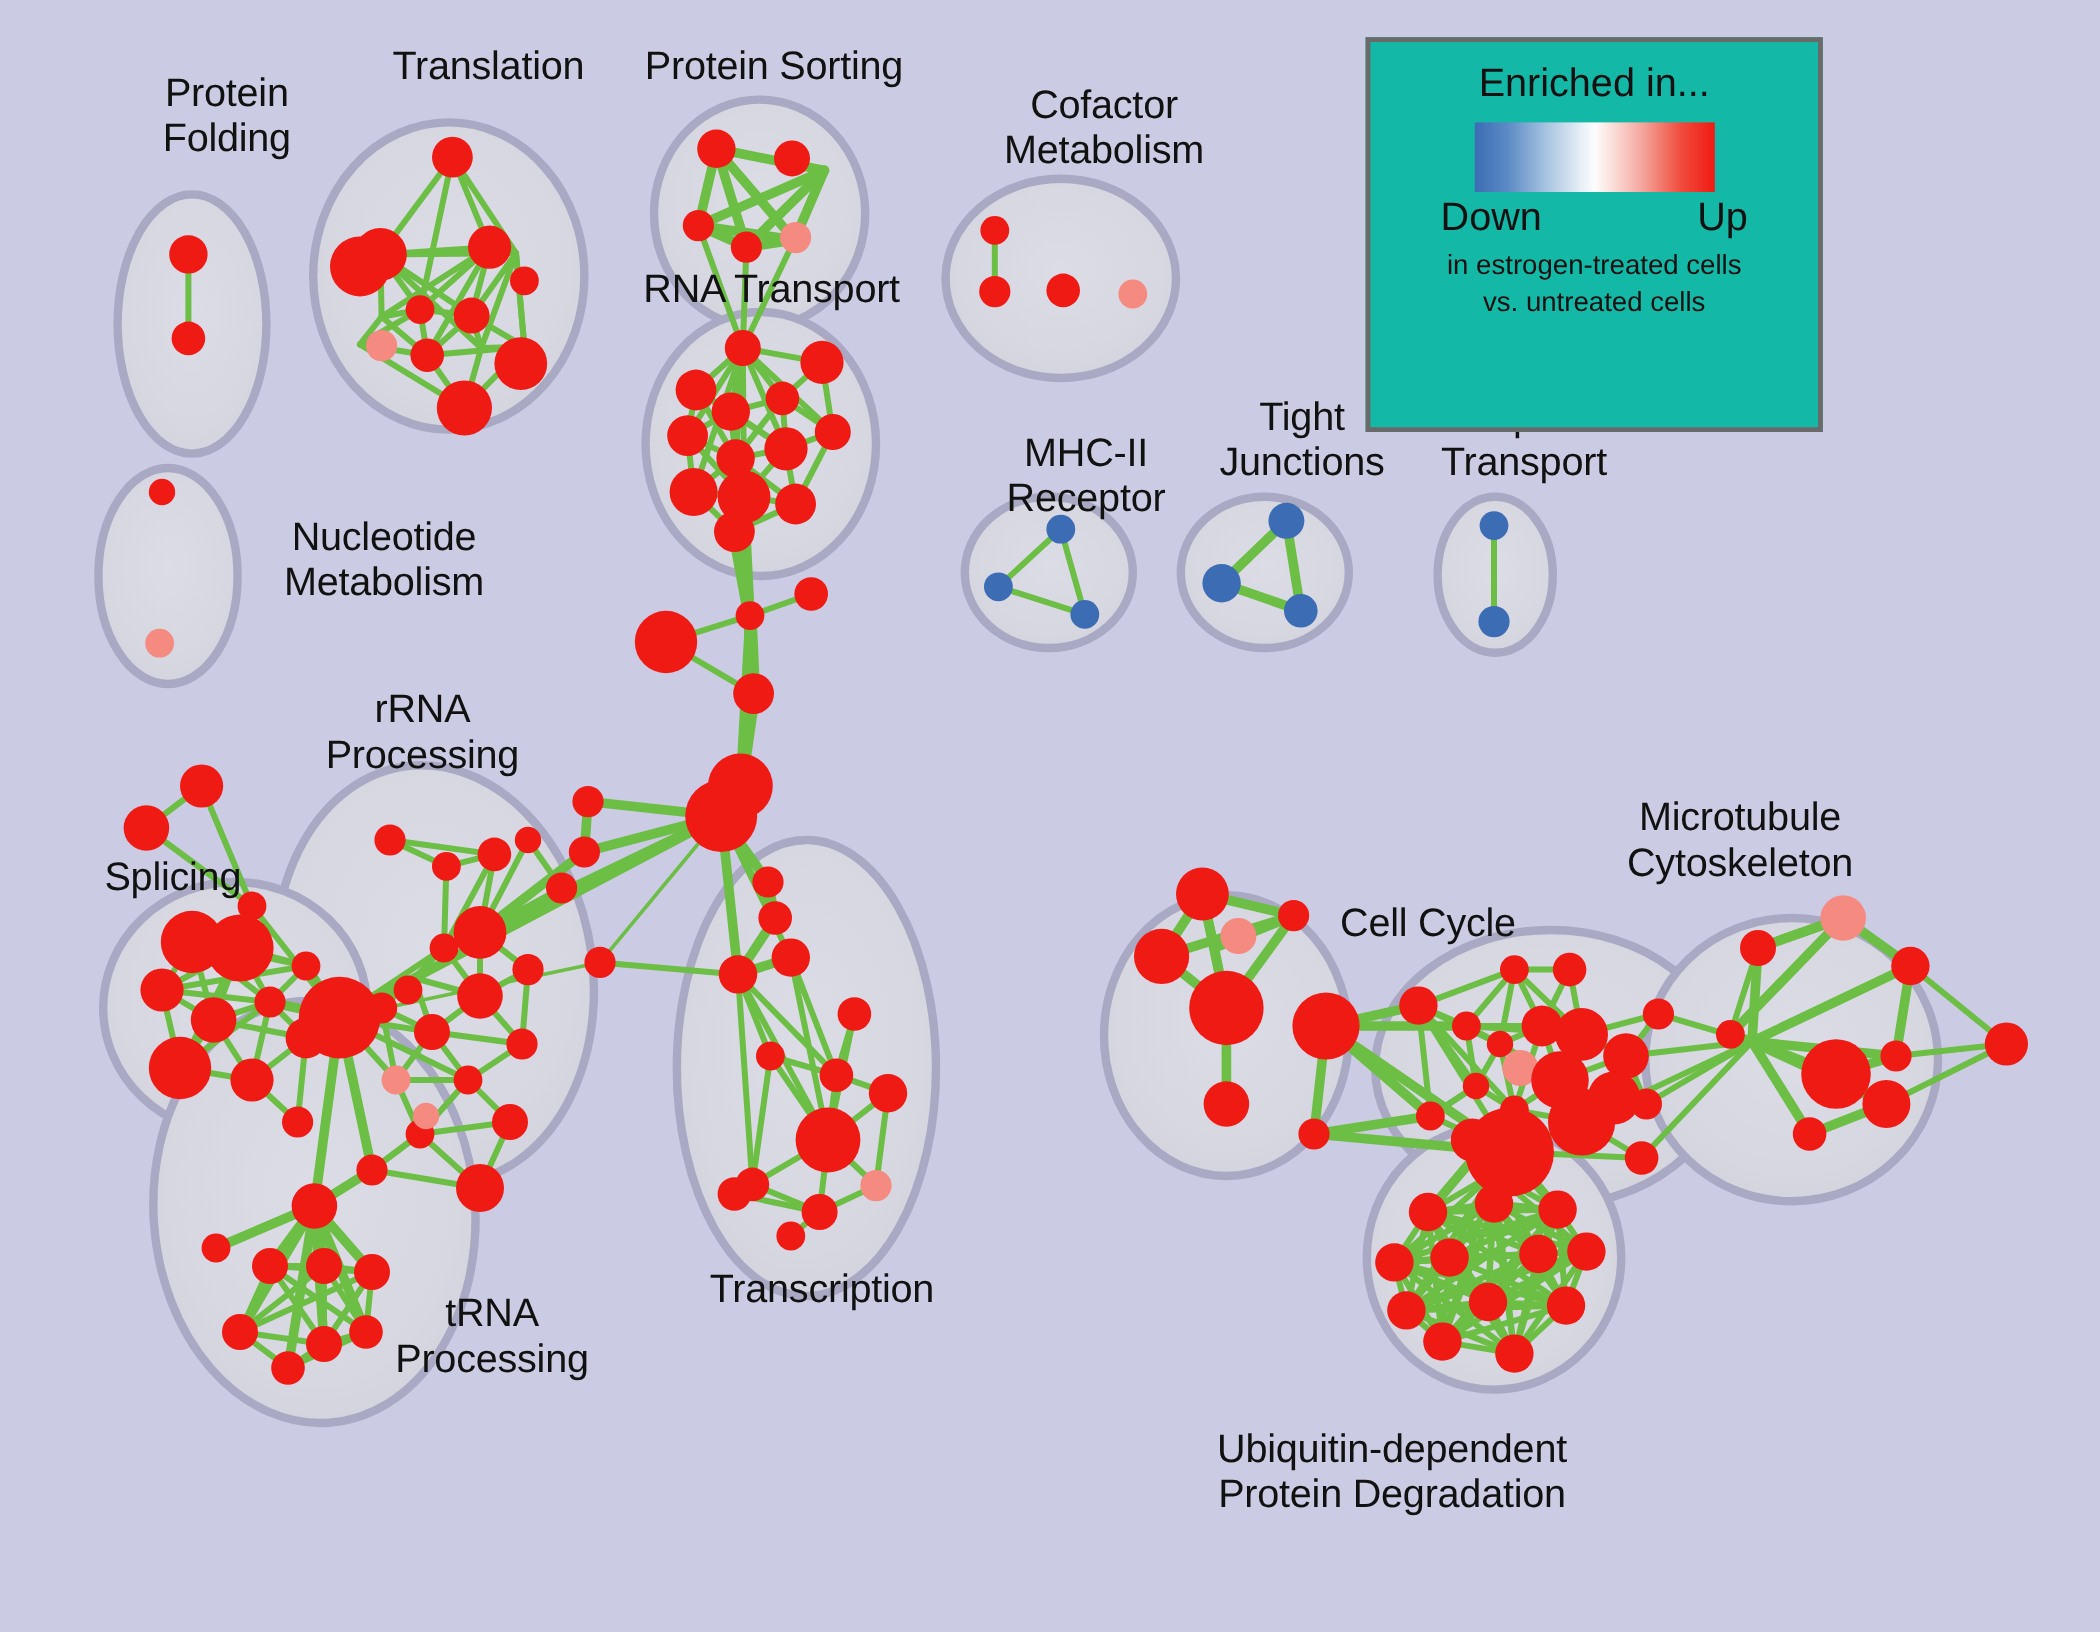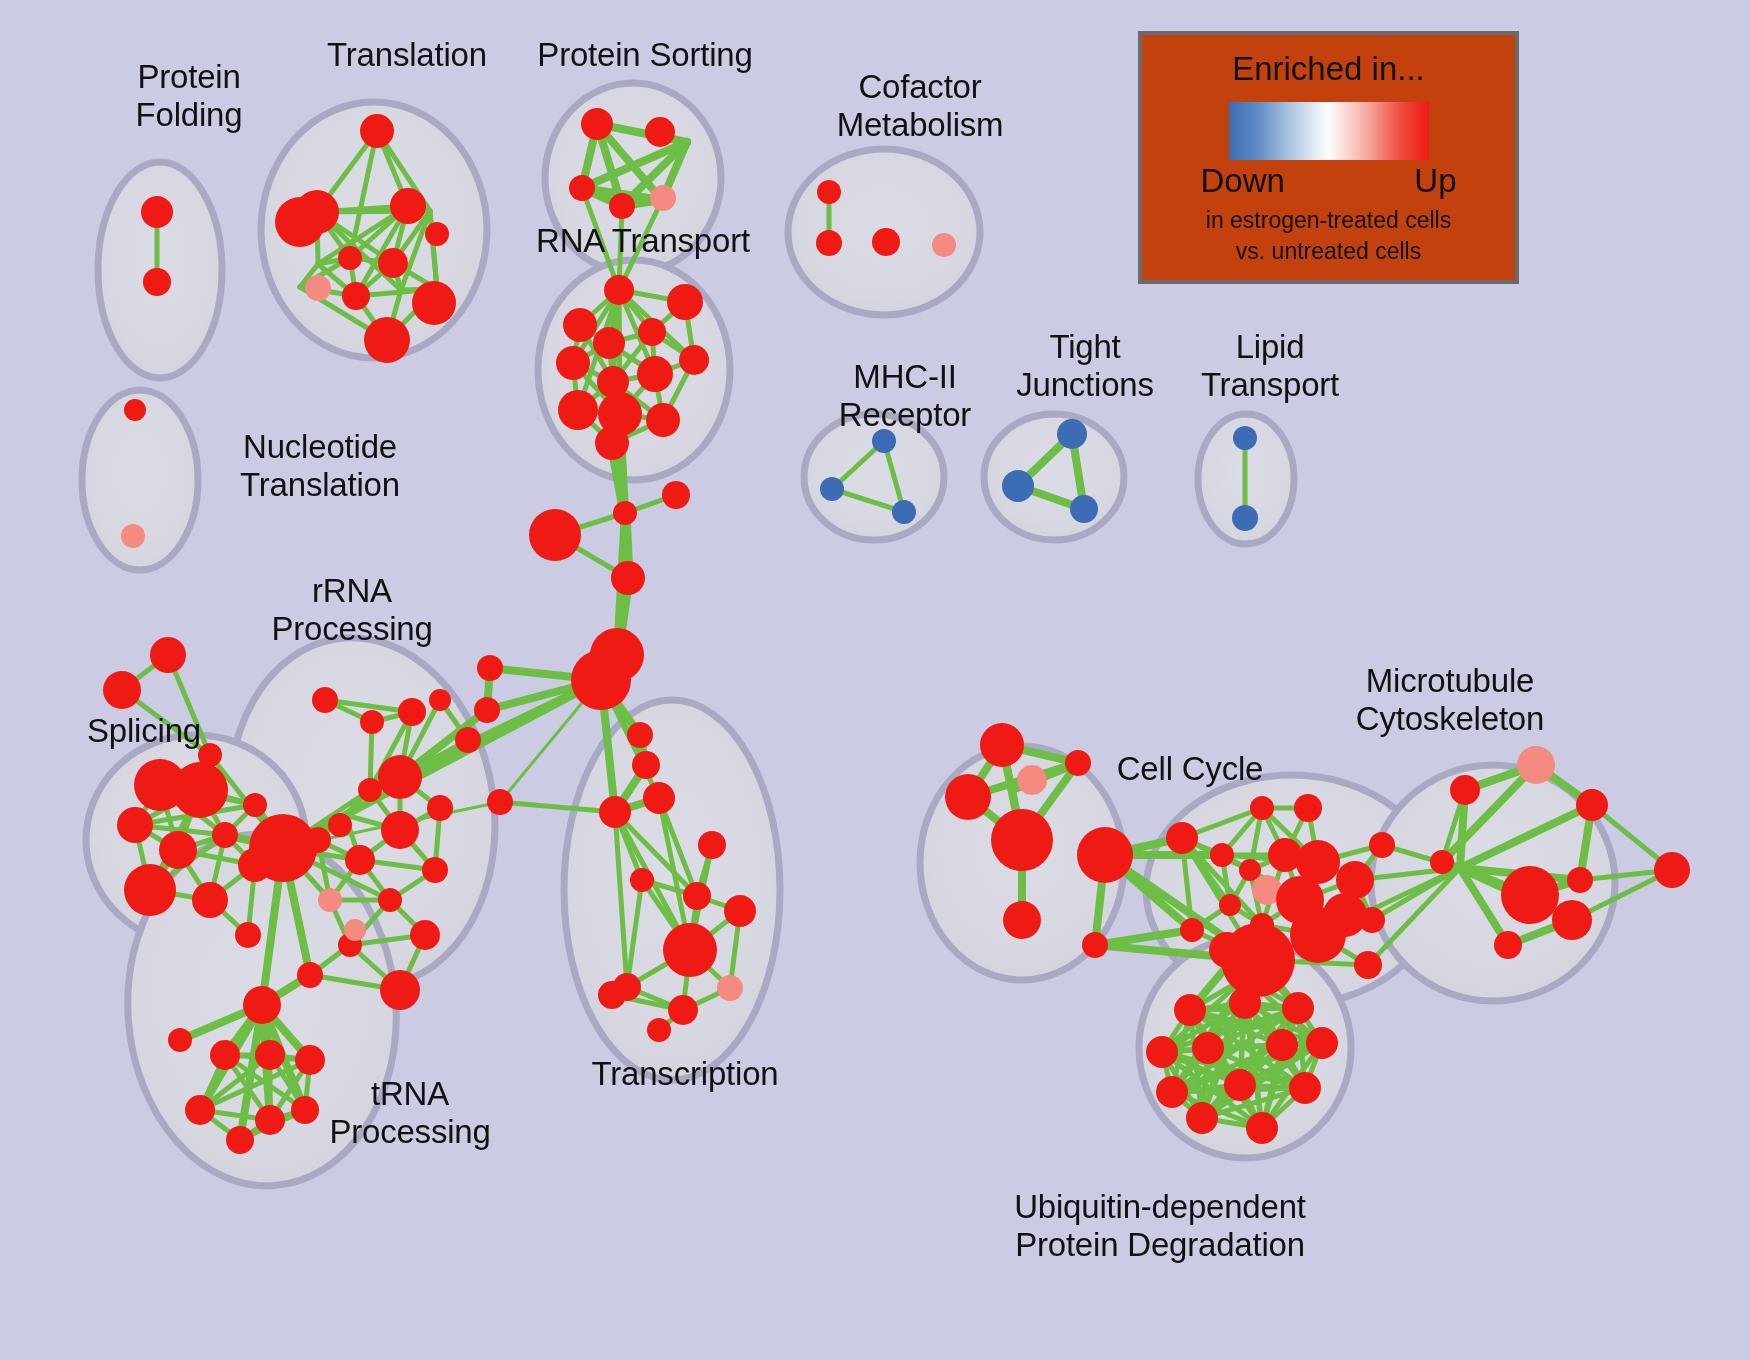--- a/index.html
+++ b/index.html
@@ -23,22 +23,22 @@
     text-align:center;
     white-space:pre-line;
     letter-spacing:-0.2px;
     pointer-events:none;
   }
 
   
   #legend{
     position:absolute;
     left:1138px;top:31px;
-    width:381px;height:253px;
-    background:#c2410c;
+    width:381px;height:329px;
+    background:#14b8a6;
     border:4px solid #6a6a6a;
     box-sizing:border-box;
   }
   #legend .lg-title{
     text-align:center;
     font-size:33px;
     color:#111;
     margin-top:15px;
   }
   #legend .lg-bar{
@@ -788,21 +788,21 @@
   </svg>
 
   <div class="cluster-label" style="left:84px;top:58px;width:210px;">Protein
 Folding</div>
   <div class="cluster-label" style="left:282px;top:36px;width:250px;">Translation</div>
   <div class="cluster-label" style="left:500px;top:36px;width:290px;">Protein Sorting</div>
   <div class="cluster-label" style="left:498px;top:222px;width:290px;">RNA Transport</div>
   <div class="cluster-label" style="left:795px;top:68px;width:250px;">Cofactor
 Metabolism</div>
   <div class="cluster-label" style="left:195px;top:428px;width:250px;">Nucleotide
-Translation</div>
+Metabolism</div>
   <div class="cluster-label" style="left:790px;top:328px;width:230px;margin-top:30px;">MHC-II
 Receptor</div>
   <div class="cluster-label" style="left:975px;top:328px;width:220px;">Tight
 Junctions</div>
   <div class="cluster-label" style="left:1160px;top:328px;width:220px;">Lipid
 Transport</div>
   <div class="cluster-label" style="left:242px;top:572px;width:220px;">rRNA
 Processing</div>
   <div class="cluster-label" style="left:54px;top:712px;width:180px;">Splicing</div>
   <div class="cluster-label" style="left:300px;top:1075px;width:220px;">tRNA

